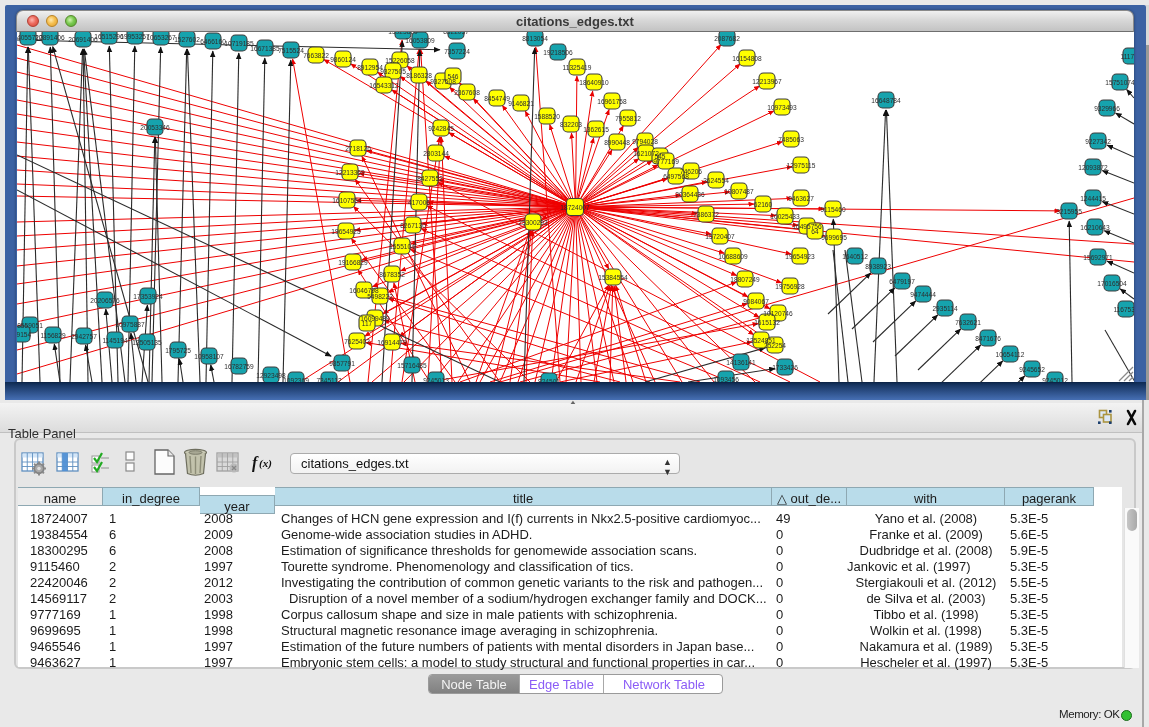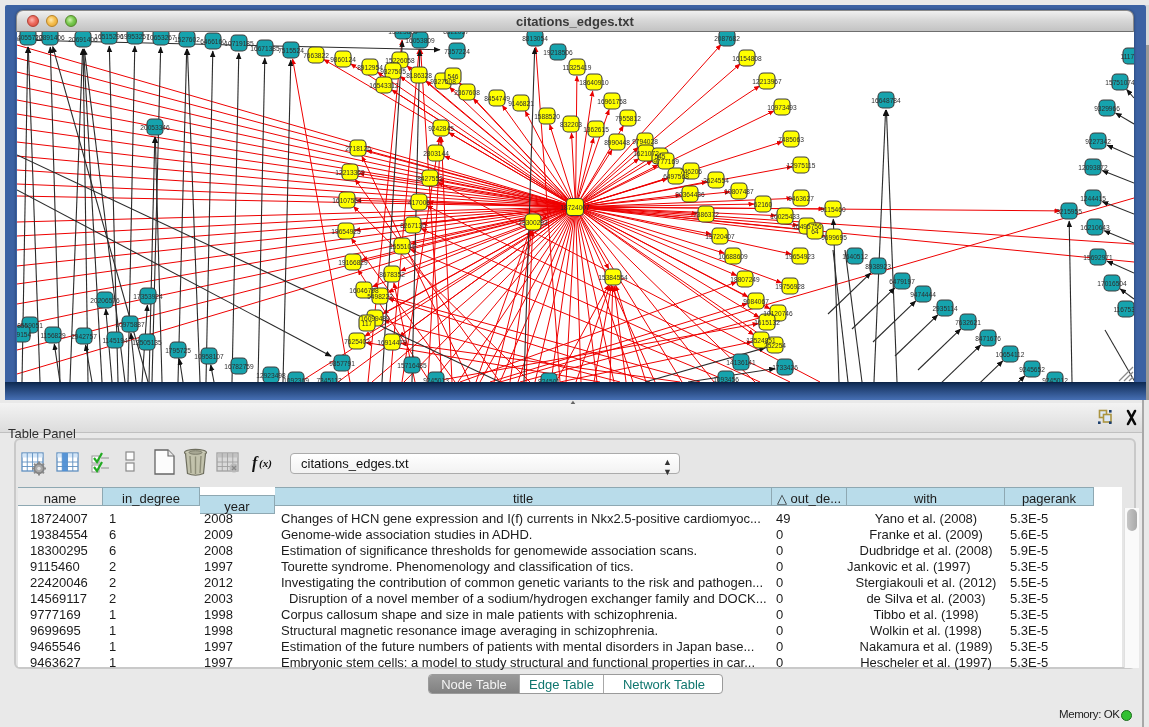--- a/index.html
+++ b/index.html
@@ -40,21 +40,21 @@
 #tbl { left:2px; top:47px; width:1104px; height:180px; background:#fff; }
 .th { position:absolute; top:0; height:19px; background:#b9dcea; border:1px solid #8ea8b2;
   border-left:none; font-size:13px; color:#1c1c1c; text-align:center; padding-top:3px; }
 .rowtext { position:absolute; font-size:13px; color:#1b1b1b; white-space:pre; }
 
 #sbar { left:1106px; top:21px; width:15px; height:160px; background:#fafafa; border-left:1px solid #e0e0e0;}
 #sthumb { left:2px; top:1px; width:10px; height:22px; background:linear-gradient(90deg,#c6c6c6,#a9a9a9); border-radius:5px; }
 
 #tabs { left:428px; top:674px; width:295px; height:20px; border:1px solid #9a9a9a;
   border-radius:4px; background:#fff; overflow:hidden; font-size:13px; }
-.tab { position:absolute; top:0; height:20px; text-align:center; padding-top:2px; color:#0f766e; }
+.tab { position:absolute; top:0; height:20px; text-align:center; padding-top:2px; color:#8b5cf6; }
 #tab1 { left:0; width:90px; background:linear-gradient(#9a9a9a,#7e7e7e); color:#f4f4f4; }
 #tab2 { left:90px; width:84px; border-left:1px solid #a8a8a8; }
 #tab3 { left:174px; width:121px; border-left:1px solid #a8a8a8; }
 #mem { left:1059px; top:708px; width:56px; font-size:11.5px; color:#222; letter-spacing:-0.4px; }
 #memdot { left:1121px; top:710px; width:11px; height:11px; border-radius:50%; background:#33c133; border:1px solid #1c6b1c; }
 </style></head>
 <body>
 <div class="abs" id="frame"></div>
 <div class="abs" id="frame-bottom"></div>
 <div class="abs" id="rsliver"></div>

